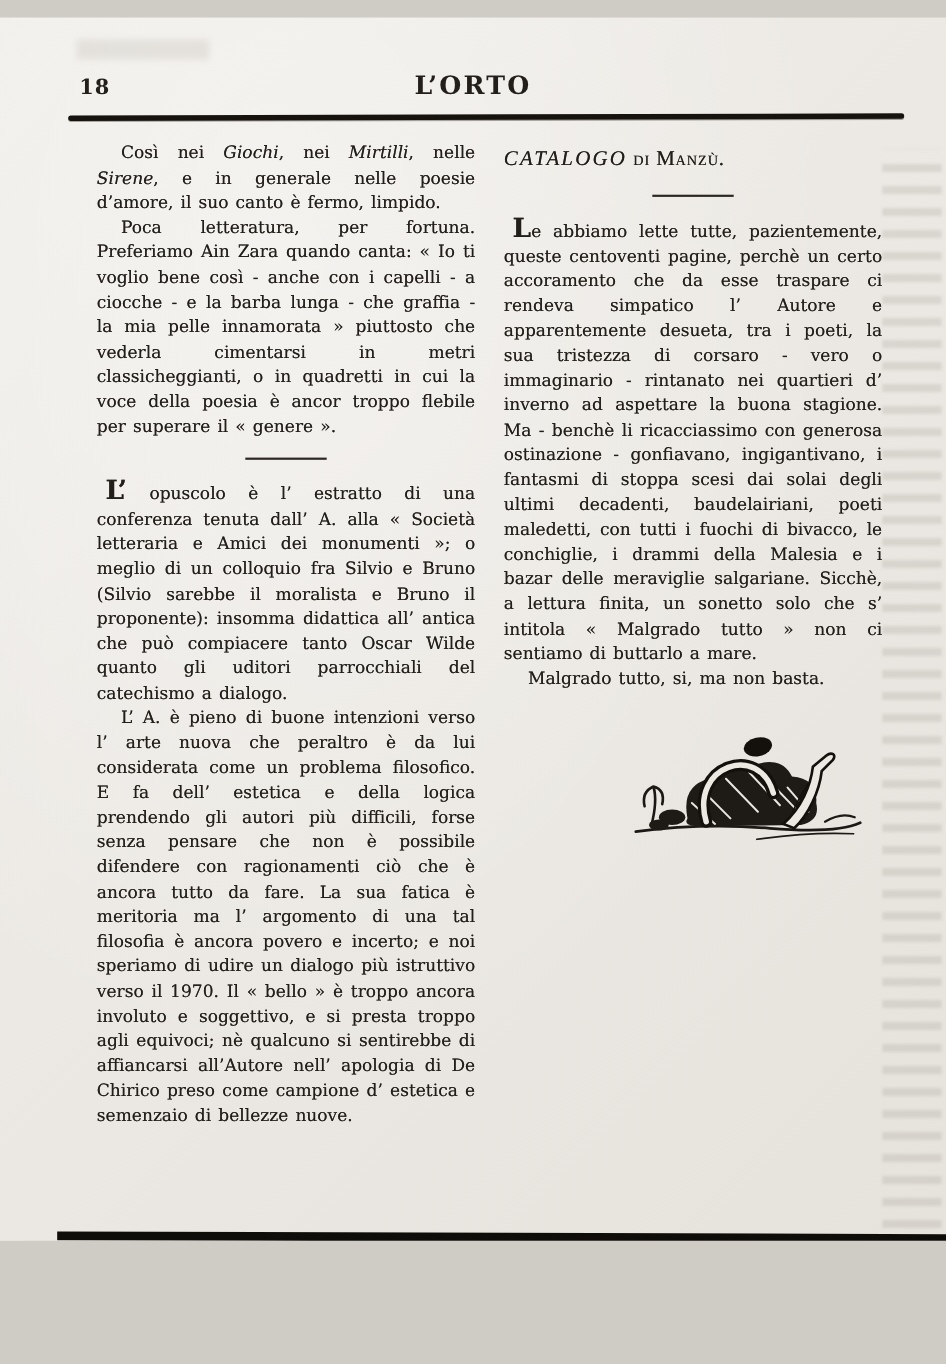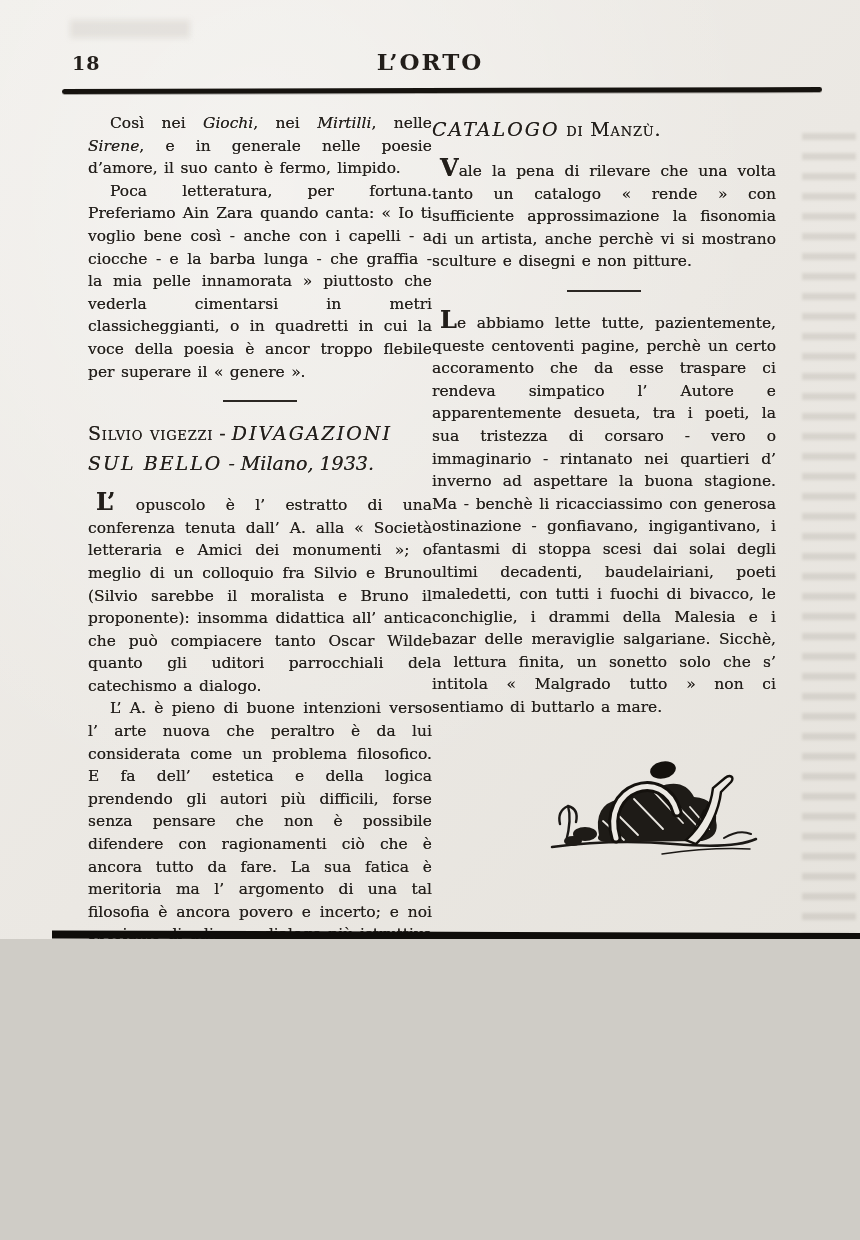--- a/index.html
+++ b/index.html
@@ -1,20 +1,20 @@
 <!DOCTYPE html>
 <html lang="it"><head>
 <meta charset="utf-8">
 <style>
   * { margin:0; padding:0; box-sizing:border-box; }
   html,body { background:#cfccc6; }
   .page {
     position:relative;
-    width:860px; height:939px;
-    margin:0 auto;
+    width:860px; height:1112px;
+    margin:16px auto;
     background:
       radial-gradient(ellipse at 30% 20%, rgba(255,255,255,0.35), rgba(255,255,255,0) 60%),
       linear-gradient(135deg,#f0eeea 0%, #ebe8e3 55%, #e6e3dd 100%);
     color:#221e1a;
     font-family:"DejaVu Serif", serif;
     overflow:hidden;
   }
   
   .pagenum {
     position:absolute; left:72px; top:52px;
@@ -26,35 +26,36 @@
   }
   .rule {
     position:absolute; left:62px; top:88px; width:760px; height:5px;
     background:#16130f; border-radius:3px;
     transform:rotate(-0.15deg);
     box-shadow:0 1px 0 rgba(22,19,15,0.35);
   }
   
   .columns {
     position:absolute; top:112px; left:88px; width:714px;
-    display:flex; 
+    display:flex; gap:26px;
   }
   .col { width:344px; }
   .body {
     font-size:15.5px; line-height:22.6px;
     text-align:justify; word-spacing:1.5px;
     text-shadow:0 0 0.5px rgba(34,30,26,0.75);
   }
   .ind { text-indent:22px; }
   .first { text-indent:8px; }
   .body + .body { margin-top:0px; }
   .review-heading {
     font-size:19px; line-height:30px; font-weight:normal;
     margin:2px 0 12px; text-align:left;
     text-shadow:0 0 0.5px rgba(34,30,26,0.8);
+    font-family:Liberation Serif, serif;
   }
   .divider {
     width:74px; border-top:2px solid #2b2723;
     margin:17px auto 16px;
   }
   .it { font-style:italic; }
   .sc { font-variant:small-caps; letter-spacing:0.8px; }
   .ls { letter-spacing:2px; }
   .lead { font-size:24px; font-weight:bold; line-height:1; }
   
@@ -93,30 +94,29 @@
   <span class="pagenum">18</span>
   <h1 class="masthead">L’ORTO</h1>
   <div class="rule"></div>
 
   <main class="columns">
 
     <section class="col">
       <p class="body ind"><span>Così nei </span><span class="it">Giochi</span><span>, nei </span><span class="it">Mirtilli</span><span>, nelle </span><span class="it">Sirene</span><span>, e in generale nelle poesie d’amore, il suo canto è fermo, limpido.</span></p>
       <p class="body ind"><span>Poca letteratura, per fortuna. Preferiamo Ain Zara quando canta: « Io ti voglio bene così - anche con i capelli - a ciocche - e la barba lunga - che graffia - la mia pelle innamorata » piuttosto che vederla cimentarsi in metri classicheggianti, o in quadretti in cui la voce della poesia è ancor troppo flebile per superare il « genere ».</span></p>
       <div class="divider"></div>
-      <h2 class="review-heading"><span class="sc">Silvio vigezzi</span><span> - </span><span class="it ls">DIVAGAZIONI SUL BELLO</span><span class="it"> - </span><span class="it">Milano, 1933.</span></h2>
       <p class="body first"><span class="lead">L’</span><span> opuscolo è l’ estratto di una conferenza tenuta dall’ A. alla « Società letteraria e Amici dei monumenti »; o meglio di un colloquio fra Silvio e Bruno (Silvio sarebbe il moralista e Bruno il proponente): insomma didattica all’ antica che può compiacere tanto Oscar Wilde quanto gli uditori parrocchiali del catechismo a dialogo.</span></p>
       <p class="body ind"><span>L’ A. è pieno di buone intenzioni verso l’ arte nuova che peraltro è da lui considerata come un problema filosofico. E fa dell’ estetica e della logica prendendo gli autori più difficili, forse senza pensare che non è possibile difendere con ragionamenti ciò che è ancora tutto da fare. La sua fatica è meritoria ma l’ argomento di una tal filosofia è ancora povero e incerto; e noi speriamo di udire un dialogo più istruttivo verso il 1970. Il « bello » è troppo ancora involuto e soggettivo, e si presta troppo agli equivoci; nè qualcuno si sentirebbe di affiancarsi all’Autore nell’ apologia di De Chirico preso come campione d’ estetica e semenzaio di bellezze nuove.</span></p>
     </section>
 
     <section class="col">
       <h2 class="review-heading"><span class="it ls">CATALOGO</span><span class="sc"> di Manzù.</span></h2>
-      <p class="body first"><span class="lead">V</span><span>ale la pena di rilevare che una volta tanto un catalogo « rende » con sufficiente approssimazione la fisonomia di un artista, anche perchè vi si mostrano sculture e disegni e non pitture.</span></p>
       <div class="divider"></div>
       <p class="body first"><span class="lead">L</span><span>e abbiamo lette tutte, pazientemente, queste centoventi pagine, perchè un certo accoramento che da esse traspare ci rendeva simpatico l’ Autore e apparentemente desueta, tra i poeti, la sua tristezza di corsaro - vero o immaginario - rintanato nei quartieri d’ inverno ad aspettare la buona stagione. Ma - benchè li ricacciassimo con generosa ostinazione - gonfiavano, ingigantivano, i fantasmi di stoppa scesi dai solai degli ultimi decadenti, baudelairiani, poeti maledetti, con tutti i fuochi di bivacco, le conchiglie, i drammi della Malesia e i bazar delle meraviglie salgariane. Sicchè, a lettura finita, un sonetto solo che s’ intitola « Malgrado tutto » non ci sentiamo di buttarlo a mare.</span></p>
+      <p class="body ind"><span>Malgrado tutto, si, ma non basta.</span></p>
 
       <figure class="vignette">
         <svg viewBox="0 0 220 115" width="220" height="115" aria-hidden="true">
           <g stroke="#1b1815" fill="none" stroke-linecap="round">
 
             <path d="M8 98 Q70 90 130 95 T212 90" stroke-width="2.5"></path>
             <path d="M118 105 Q168 98 206 100" stroke-width="1.5"></path>
 
             <path d="M55 86 Q49 56 75 50 Q88 31 114 38 Q140 28 150 48 Q174 50 172 72 Q176 88 158 92 L62 93 Q51 92 55 86 Z" fill="#1e1b17" stroke="none"></path>
             <path d="M68 60 L94 86 M90 50 L119 80 M111 44 L139 74 M129 52 L154 78 M59 72 L80 91 M146 58 L165 80" stroke="#e9e6e0" stroke-width="1.8"></path>

